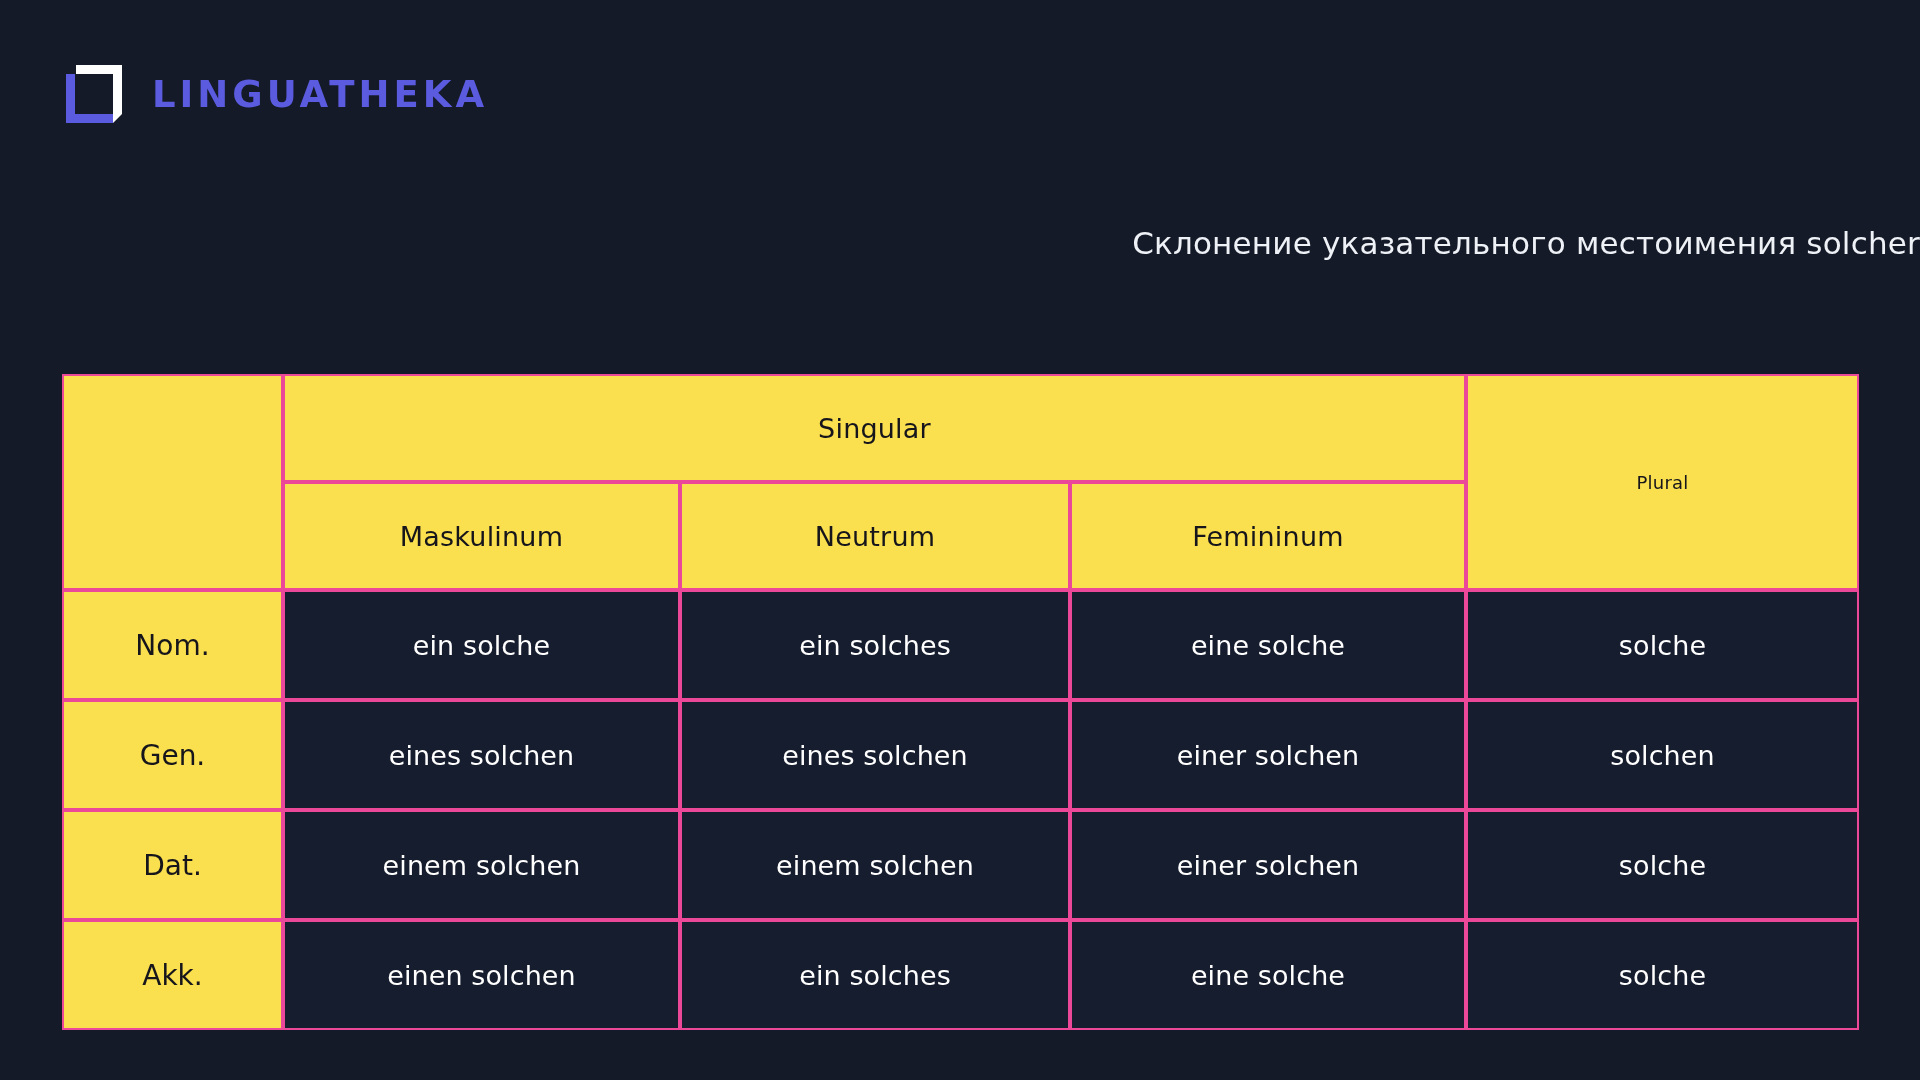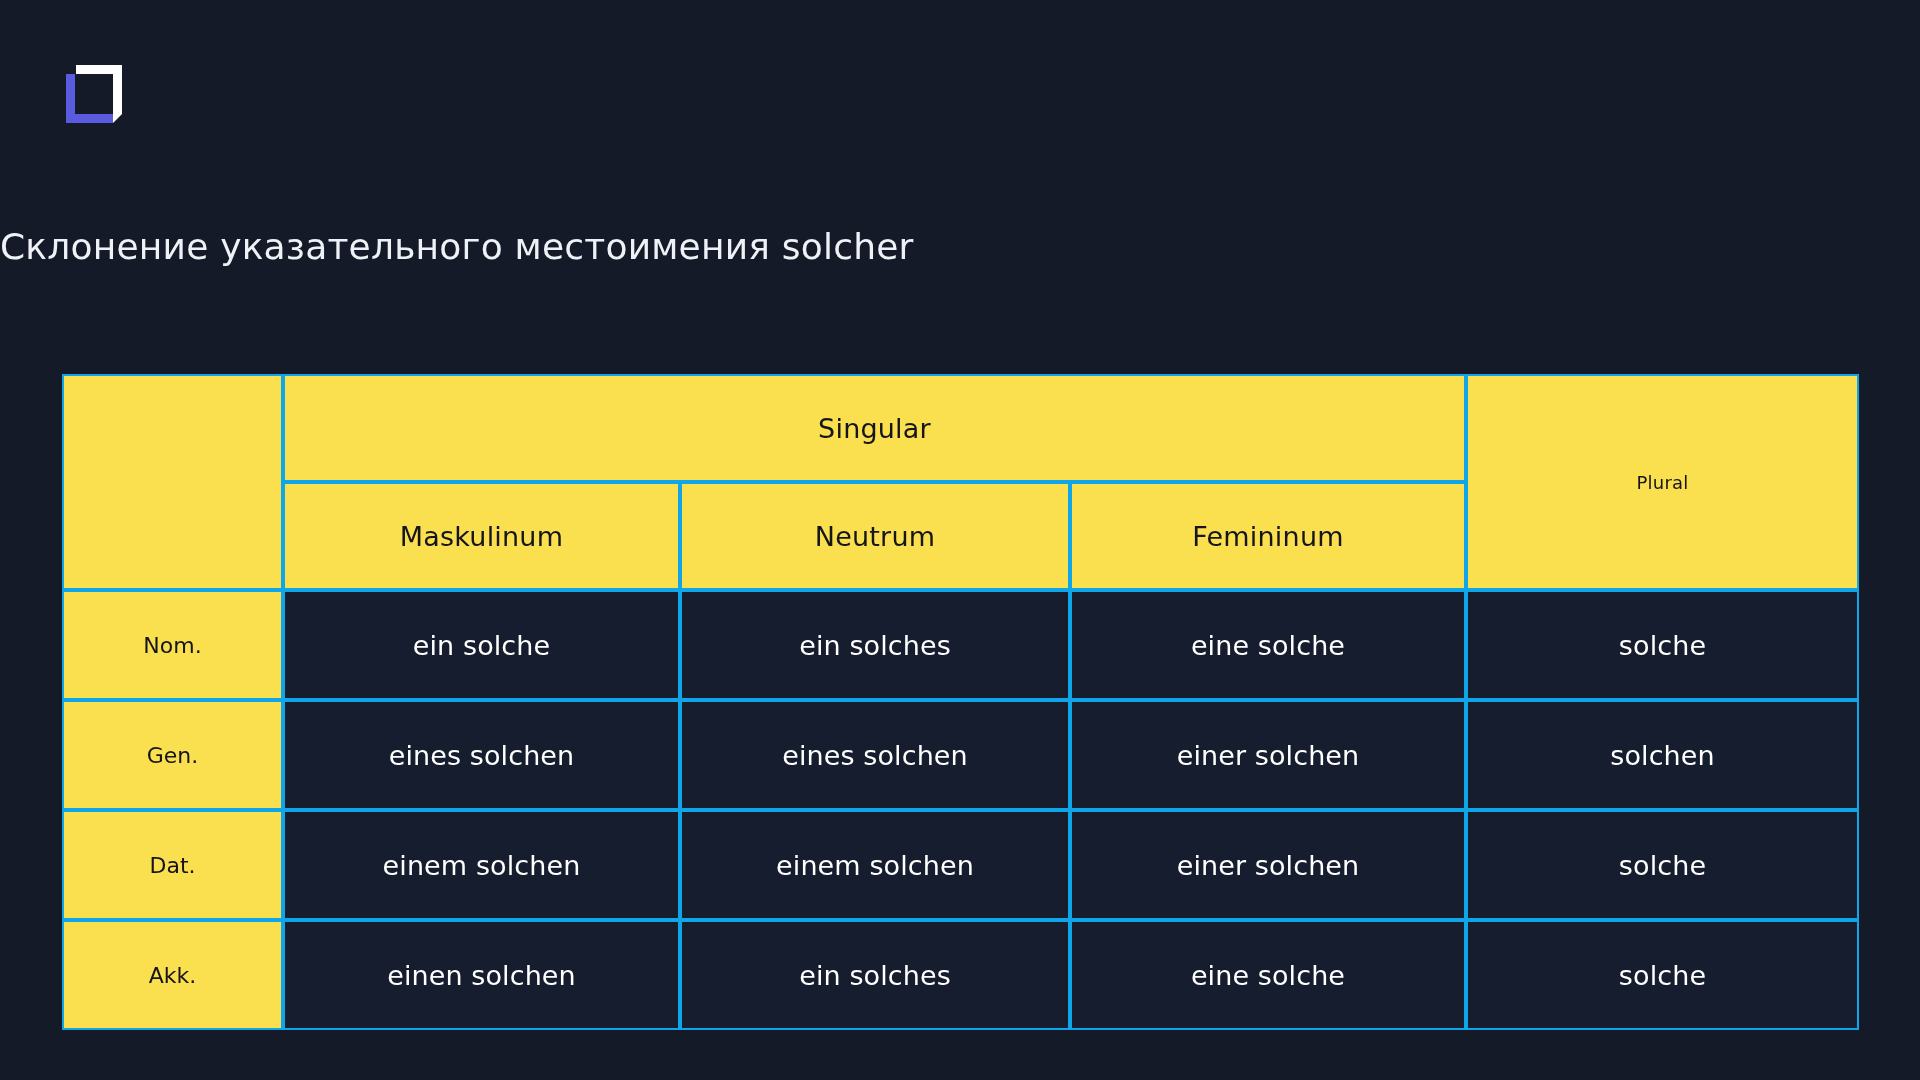--- a/index.html
+++ b/index.html
@@ -45,22 +45,22 @@
     white-space: nowrap;
     font-family: "DejaVu Sans", "Liberation Sans", sans-serif;
   }
 
   
   .page-title {
     position: absolute;
     left: 0;
     right: 0;
     top: 225px;
-    text-align: left;
-    font-size: 36px;
+    text-align: right;
+    font-size: 31px;
     font-weight: 400;
     color: #EEF1F6;
     letter-spacing: 0.2px;
     line-height: 1.2;
     white-space: nowrap;
   }
 
   
   .table-wrap {
     position: absolute;
@@ -71,21 +71,21 @@
 
   table.decl {
     width: 100%;
     border-collapse: separate;
     border-spacing: 0;
     table-layout: fixed;
   }
 
   table.decl td,
   table.decl th {
-    border: 2px solid #0ea5e9;
+    border: 2px solid #ec4899;
     text-align: center;
     vertical-align: middle;
     font-weight: 400;
   }
 
   
   col.c-case  { width: 221px; }
   col.c-m     { width: 397px; }
   col.c-n     { width: 390px; }
   col.c-f     { width: 396px; }
@@ -116,21 +116,21 @@
     height: 108px;
     font-size: 27px;
     letter-spacing: 0.2px;
   }
 
   
   .case-cell {
     background: #FADF4E;
     color: #15151B;
     font-weight: 700;
-    font-size: 22px;
+    font-size: 28px;
     height: 110px;
   }
 
   
   .data-cell {
     background: #161D2E;
     color: #FFFFFF;
     font-size: 27px;
     height: 110px;
     letter-spacing: 0.1px;
@@ -141,20 +141,21 @@
 
 <div class="brand">
   <span class="brand-mark">
     <svg viewBox="0 0 64 64" width="64" height="64" aria-hidden="true">
 
       <path d="M4 12 h9 v40 h38 v9 H4 Z" fill="#5B5BE0"></path>
 
       <path d="M14 3 H60 V52 L51 61 V12 H14 Z" fill="#FFFFFF"></path>
     </svg>
   </span>
+  <span class="brand-name">LINGUATHEKA</span>
 </div>
 
 <h1 class="page-title">Склонение указательного местоимения solcher</h1>
 
 <div class="table-wrap">
   <table class="decl">
     <colgroup>
       <col class="c-case">
         <col class="c-m">
         <col class="c-n">

